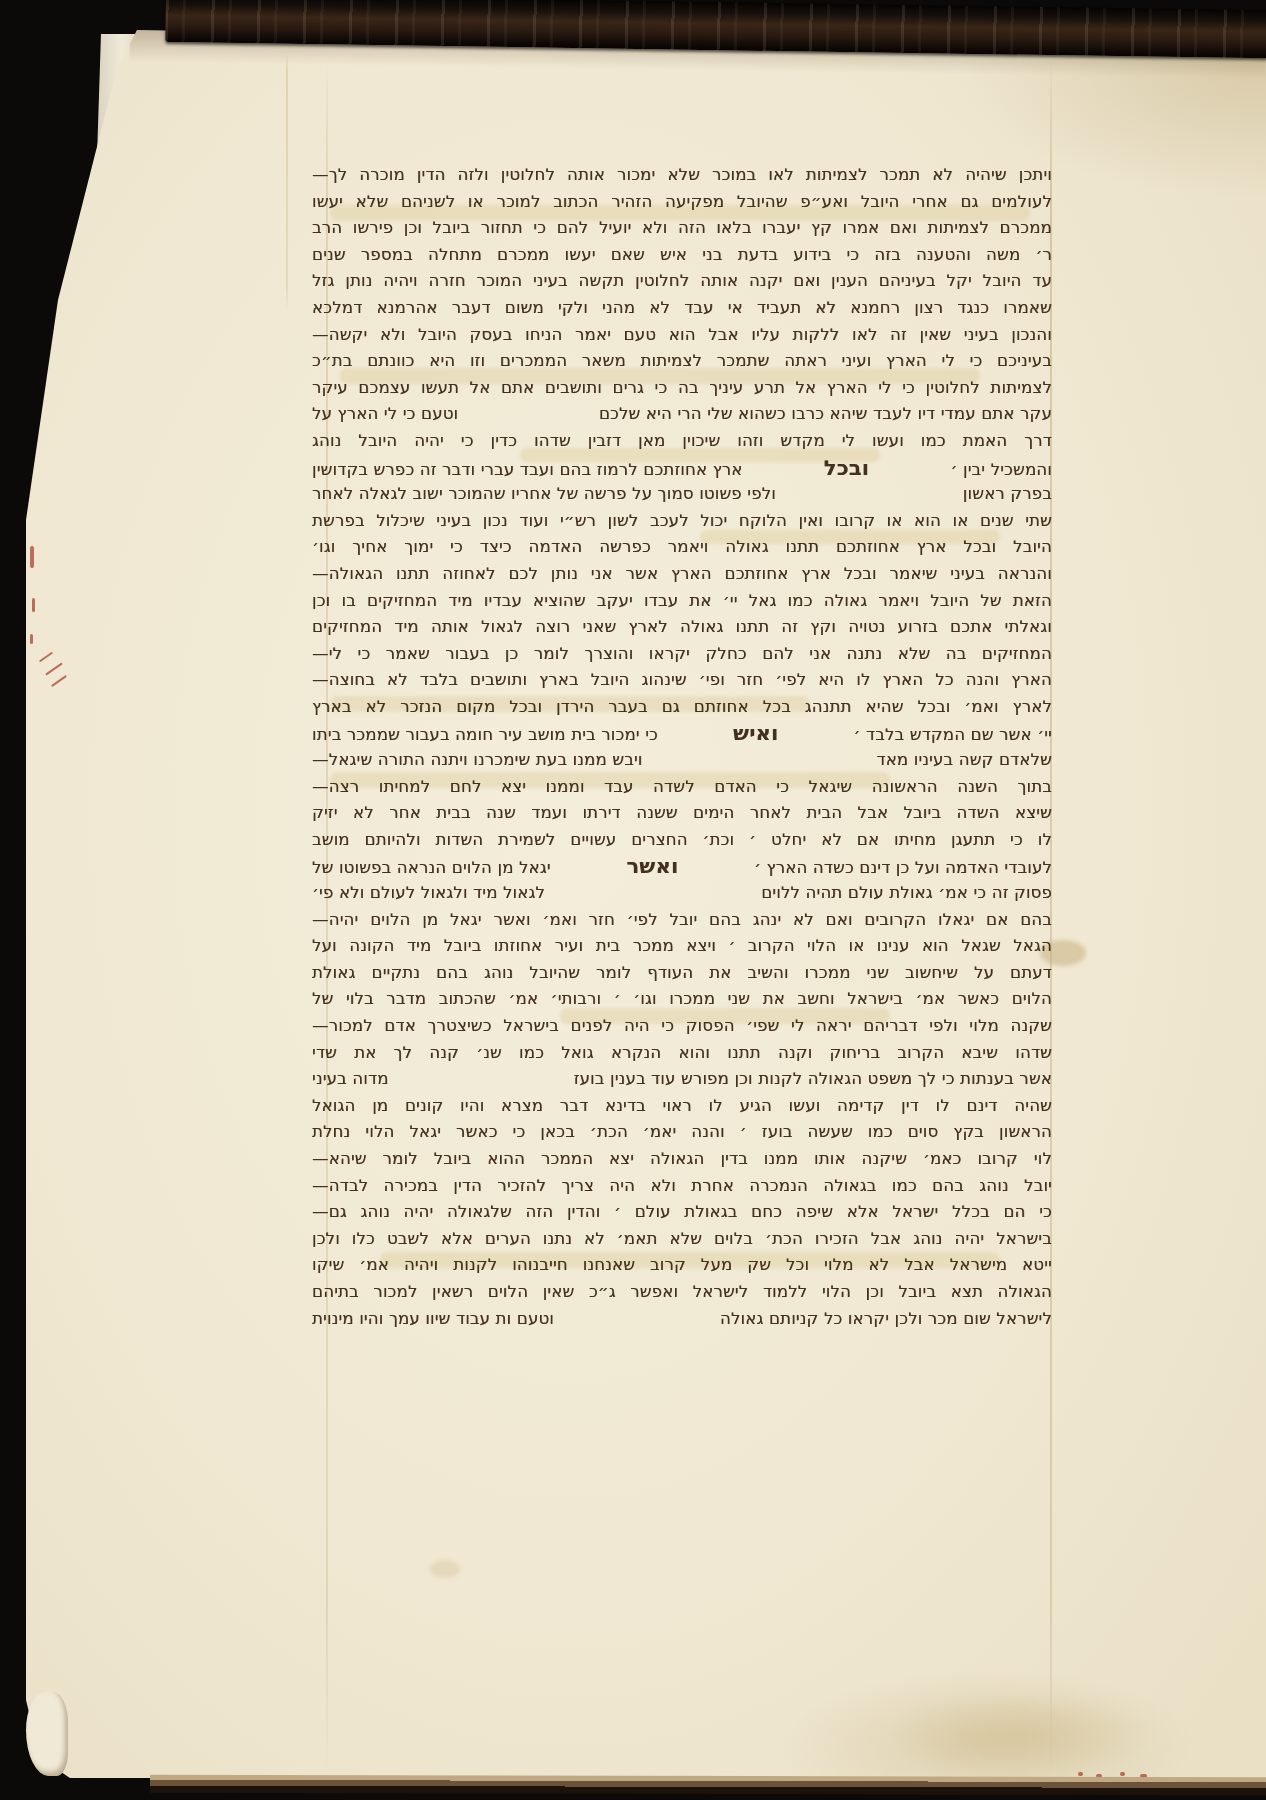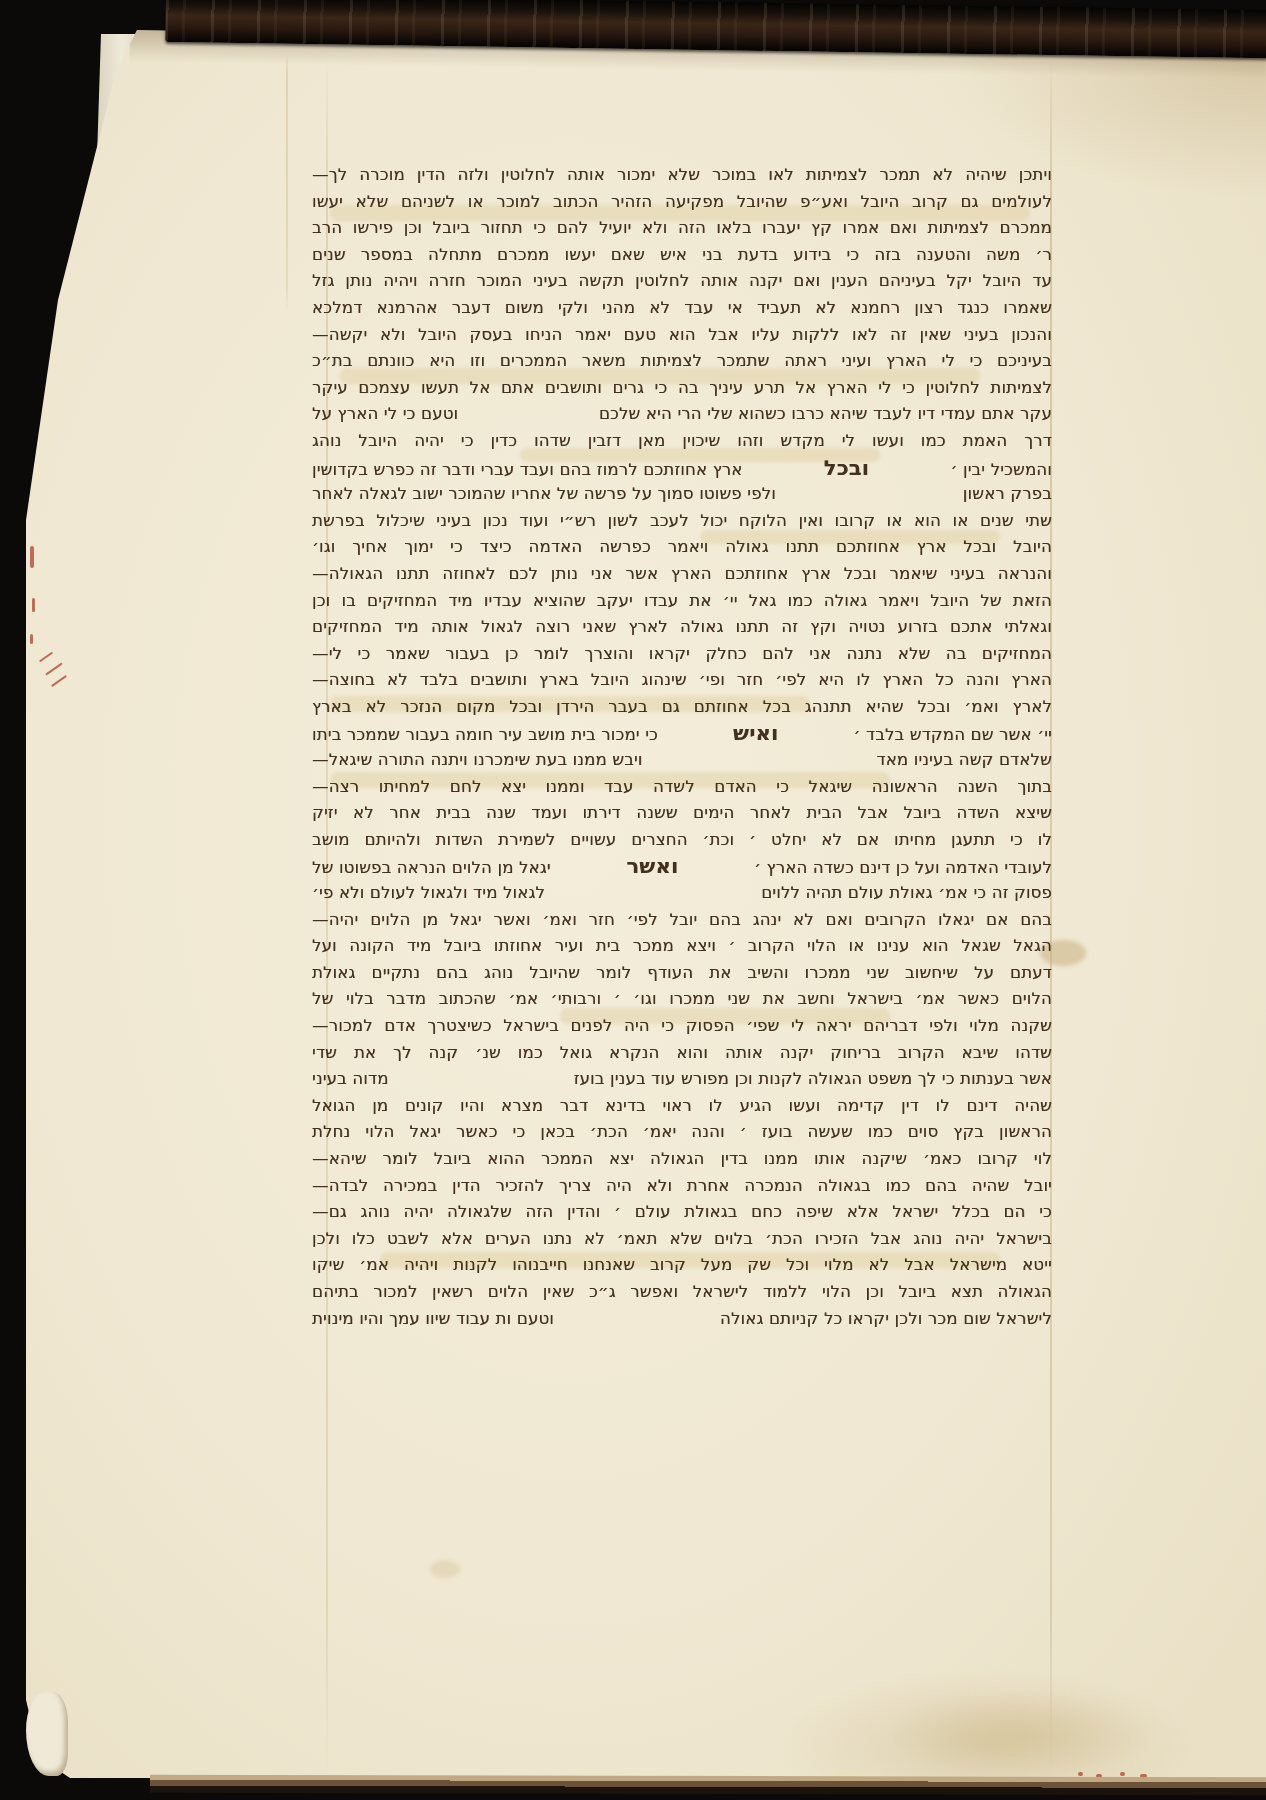--- a/index.html
+++ b/index.html
@@ -118,21 +118,21 @@
   <div class="band" style="left:380px;top:1252px;width:620px;height:16px"></div>
 
   <div class="stain-bottom"></div>
   <div class="stain-small" style="left:1040px;top:940px;width:46px;height:26px"></div>
   <div class="stain-small" style="left:430px;top:1560px;width:30px;height:18px;opacity:.5"></div>
 
   <div class="folio">169</div>
 
   <div class="text-block">
       <div class="ms-line"><span class="seg">ויתכן שיהיה לא תמכר לצמיתות לאו במוכר שלא ימכור אותה לחלוטין ולזה הדין מוכרה לך—</span></div>
-      <div class="ms-line"><span class="seg">לעולמים גם קרוב היובל ואע״פ שהיובל מפקיעה הזהיר הכתוב למוכר או לשניהם שלא יעשו</span></div>
+      <div class="ms-line"><span class="seg">לעולמים גם אחרי היובל ואע״פ שהיובל מפקיעה הזהיר הכתוב למוכר או לשניהם שלא יעשו</span></div>
       <div class="ms-line"><span class="seg">ממכרם לצמיתות ואם אמרו קץ יעברו בלאו הזה ולא יועיל להם כי תחזור ביובל וכן פירשו הרב</span></div>
       <div class="ms-line"><span class="seg">ר׳ משה והטענה בזה כי בידוע בדעת בני איש שאם יעשו ממכרם מתחלה במספר שנים</span></div>
       <div class="ms-line"><span class="seg">עד היובל יקל בעיניהם הענין ואם יקנה אותה לחלוטין תקשה בעיני המוכר חזרה ויהיה נותן גזל</span></div>
       <div class="ms-line"><span class="seg">שאמרו כנגד רצון רחמנא לא תעביד אי עבד לא מהני ולקי משום דעבר אהרמנא דמלכא</span></div>
       <div class="ms-line"><span class="seg">והנכון בעיני שאין זה לאו ללקות עליו אבל הוא טעם יאמר הניחו בעסק היובל ולא יקשה—</span></div>
       <div class="ms-line"><span class="seg">בעיניכם כי לי הארץ ועיני ראתה שתמכר לצמיתות משאר הממכרים וזו היא כוונתם בת״כ</span></div>
       <div class="ms-line"><span class="seg">לצמיתות לחלוטין כי לי הארץ אל תרע עיניך בה כי גרים ותושבים אתם אל תעשו עצמכם עיקר</span></div>
       <div class="ms-line multi">
         <span class="seg">עקר אתם עמדי דיו לעבד שיהא כרבו כשהוא שלי הרי היא שלכם</span>
         <span class="seg">וטעם כי לי הארץ על</span>
@@ -174,29 +174,29 @@
       </div>
       <div class="ms-line multi">
         <span class="seg">פסוק זה כי אמ׳ גאולת עולם תהיה ללוים</span>
         <span class="seg">לגאול מיד ולגאול לעולם ולא פי׳</span>
       </div>
       <div class="ms-line"><span class="seg">בהם אם יגאלו הקרובים ואם לא ינהג בהם יובל לפי׳ חזר ואמ׳ ואשר יגאל מן הלוים יהיה—</span></div>
       <div class="ms-line"><span class="seg">הגאל שגאל הוא ענינו או הלוי הקרוב ׳ ויצא ממכר בית ועיר אחוזתו ביובל מיד הקונה ועל</span></div>
       <div class="ms-line"><span class="seg">דעתם על שיחשוב שני ממכרו והשיב את העודף לומר שהיובל נוהג בהם נתקיים גאולת</span></div>
       <div class="ms-line"><span class="seg">הלוים כאשר אמ׳ בישראל וחשב את שני ממכרו וגו׳ ׳ ורבותי׳ אמ׳ שהכתוב מדבר בלוי של</span></div>
       <div class="ms-line"><span class="seg">שקנה מלוי ולפי דבריהם יראה לי שפי׳ הפסוק כי היה לפנים בישראל כשיצטרך אדם למכור—</span></div>
-      <div class="ms-line"><span class="seg">שדהו שיבא הקרוב בריחוק יקנה אותה והוא הנקרא גואל כמו שנ׳ קנה לך את שדי</span></div>
+      <div class="ms-line"><span class="seg">שדהו שיבא הקרוב בריחוק וקנה תתנו והוא הנקרא גואל כמו שנ׳ קנה לך את שדי</span></div>
       <div class="ms-line multi">
         <span class="seg">אשר בענתות כי לך משפט הגאולה לקנות וכן מפורש עוד בענין בועז</span>
         <span class="seg">מדוה בעיני</span>
       </div>
       <div class="ms-line"><span class="seg">שהיה דינם לו דין קדימה ועשו הגיע לו ראוי בדינא דבר מצרא והיו קונים מן הגואל</span></div>
       <div class="ms-line"><span class="seg">הראשון בקץ סוים כמו שעשה בועז ׳ והנה יאמ׳ הכת׳ בכאן כי כאשר יגאל הלוי נחלת</span></div>
       <div class="ms-line"><span class="seg">לוי קרובו כאמ׳ שיקנה אותו ממנו בדין הגאולה יצא הממכר ההוא ביובל לומר שיהא—</span></div>
-      <div class="ms-line"><span class="seg">יובל שהיה בהם כמו בגאולה הנמכרה אחרת ולא היה צריך להזכיר הדין במכירה לבדה—</span></div>
+      <div class="ms-line"><span class="seg">יובל נוהג בהם כמו בגאולה הנמכרה אחרת ולא היה צריך להזכיר הדין במכירה לבדה—</span></div>
       <div class="ms-line"><span class="seg">כי הם בכלל ישראל אלא שיפה כחם בגאולת עולם ׳ והדין הזה שלגאולה יהיה נוהג גם—</span></div>
       <div class="ms-line"><span class="seg">בישראל יהיה נוהג אבל הזכירו הכת׳ בלוים שלא תאמ׳ לא נתנו הערים אלא לשבט כלו ולכן</span></div>
       <div class="ms-line"><span class="seg">ייטא מישראל אבל לא מלוי וכל שק מעל קרוב שאנחנו חייבנוהו לקנות ויהיה אמ׳ שיקו</span></div>
       <div class="ms-line"><span class="seg">הגאולה תצא ביובל וכן הלוי ללמוד לישראל ואפשר ג״כ שאין הלוים רשאין למכור בתיהם</span></div>
       <div class="ms-line multi">
         <span class="seg">לישראל שום מכר ולכן יקראו כל קניותם גאולה</span>
         <span class="seg">וטעם ות עבוד שיוו עמך והיו מינוית</span>
       </div>
     </div>
 </div>

